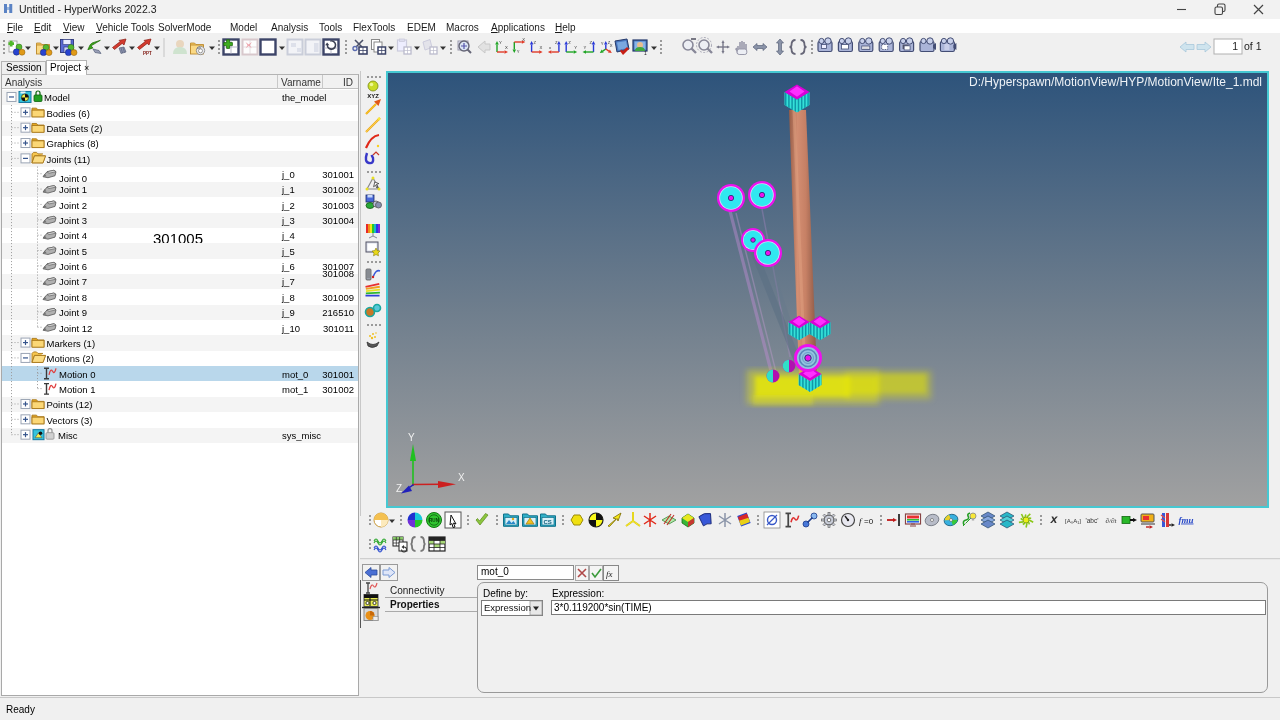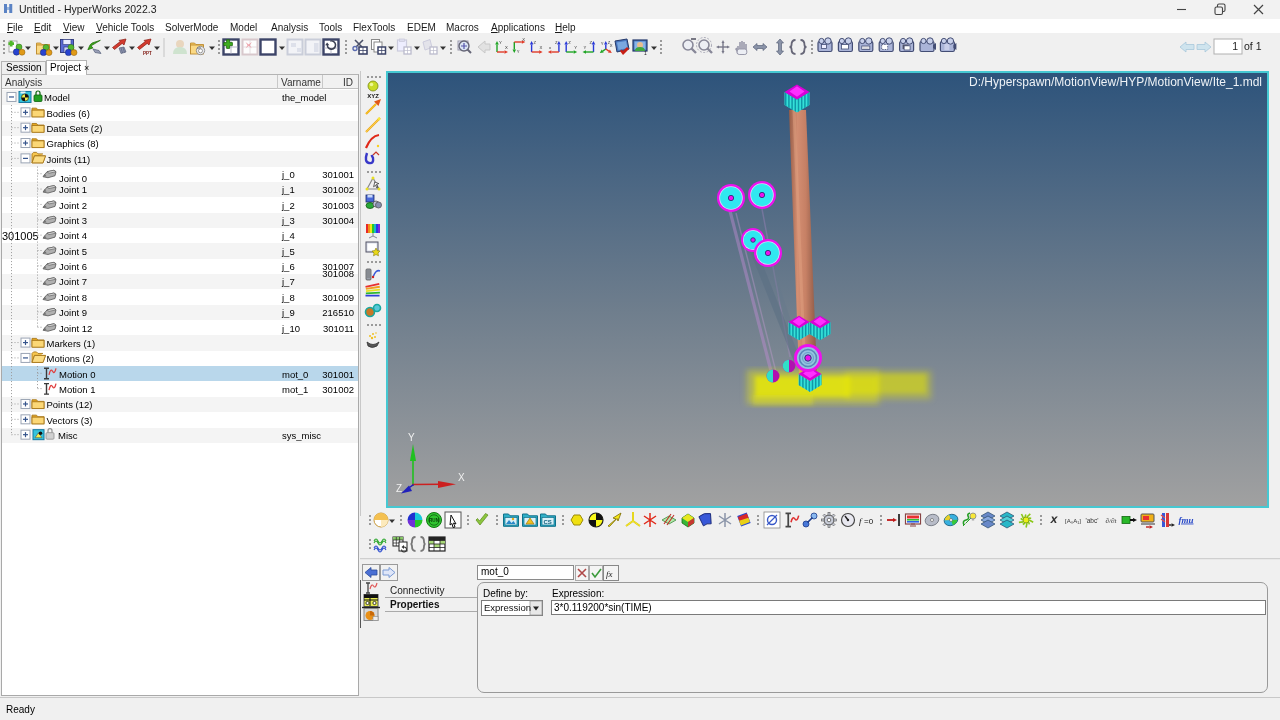--- a/index.html
+++ b/index.html
@@ -19,21 +19,21 @@
       <path d="M1217.5,7 v-1.5 a1.5,1.5 0 0 1 1.5,-1.5 h4.5 a1.5,1.5 0 0 1 1.5,1.5 v4.5 a1.5,1.5 0 0 1 -1.5,1.5 h-1"></path>
     </g>
 <path d="M1254,5 l9,9 M1263,5 l-9,9" stroke="#444" stroke-width="1.2"></path>
 </svg>
 <div class="abs" style="left:0;top:19px;width:1280px;height:14px;background:#ffffff"></div>
 <div class="abs" style="left:0;top:19px;width:1280px;height:14px">
     <span class="abs t12" style="left:7px;top:2.5px"><span style="text-decoration:underline">F</span>ile</span>
     <span class="abs t12" style="left:34px;top:2.5px"><span style="text-decoration:underline">E</span>dit</span>
     <span class="abs t12" style="left:63px;top:2.5px"><span style="text-decoration:underline">V</span>iew</span>
     <span class="abs t12" style="left:96px;top:2.5px"><span style="text-decoration:underline">V</span>ehicle Tools</span>
-    <span class="abs t12" style="left:165px;top:2.5px">SolverMode</span>
+    <span class="abs t12" style="left:158px;top:2.5px">SolverMode</span>
     <span class="abs t12" style="left:230px;top:2.5px">Model</span>
     <span class="abs t12" style="left:271px;top:2.5px">Analysis</span>
     <span class="abs t12" style="left:319px;top:2.5px">Tools</span>
     <span class="abs t12" style="left:353px;top:2.5px">FlexTools</span>
     <span class="abs t12" style="left:407px;top:2.5px">EDEM</span>
     <span class="abs t12" style="left:446px;top:2.5px">Macros</span>
     <span class="abs t12" style="left:491px;top:2.5px"><span style="text-decoration:underline">A</span>pplications</span>
     <span class="abs t12" style="left:555px;top:2.5px"><span style="text-decoration:underline">H</span>elp</span>
   </div>
 <svg class="abs" style="left:0;top:0" width="1280" height="60">
@@ -416,21 +416,21 @@
     <span class="abs t11" style="left:57px;top:109.7px;white-space:nowrap;font-size:9.5px">Joint 2</span>
     <span class="abs t11" style="left:280px;top:109.7px;font-size:9.5px">j_2</span>
     <span class="abs t11" style="left:0;top:109.7px;width:352px;text-align:right;display:block;font-size:9.5px">301003</span>
     <div class="abs" style="left:0;top:122.6px;width:356px;height:15.35px;background:#f4f4f4"></div>
     <span class="abs t11" style="left:57px;top:125.0px;white-space:nowrap;font-size:9.5px">Joint 3</span>
     <span class="abs t11" style="left:280px;top:125.0px;font-size:9.5px">j_3</span>
     <span class="abs t11" style="left:0;top:125.0px;width:352px;text-align:right;display:block;font-size:9.5px">301004</span>
     <div class="abs" style="left:0;top:137.9px;width:356px;height:15.35px;background:#ffffff"></div>
     <span class="abs t11" style="left:57px;top:140.3px;white-space:nowrap;font-size:9.5px">Joint 4</span>
     <span class="abs t11" style="left:280px;top:140.3px;font-size:9.5px">j_4</span>
-    <span class="abs t11" style="left:0;top:140.3px;width:352px;text-align:left;display:block;font-size:11px">301005</span>
+    <span class="abs t11" style="left:0;top:140.3px;width:352px;text-align:center;display:block;font-size:15px">301005</span>
     <div class="abs" style="left:0;top:153.3px;width:356px;height:15.35px;background:#f4f4f4"></div>
     <span class="abs t11" style="left:57px;top:155.7px;white-space:nowrap;font-size:9.5px">Joint 5</span>
     <span class="abs t11" style="left:280px;top:155.7px;font-size:9.5px">j_5</span>
     <div class="abs" style="left:0;top:168.6px;width:356px;height:15.35px;background:#ffffff"></div>
     <span class="abs t11" style="left:57px;top:171.0px;white-space:nowrap;font-size:9.5px">Joint 6</span>
     <span class="abs t11" style="left:280px;top:171.0px;font-size:9.5px">j_6</span>
     <span class="abs t11" style="left:0;top:171.0px;width:352px;text-align:right;display:block;font-size:9.5px">301007</span>
     <div class="abs" style="left:0;top:184.0px;width:356px;height:15.35px;background:#f4f4f4"></div>
     <span class="abs t11" style="left:57px;top:186.4px;white-space:nowrap;font-size:9.5px">Joint 7</span>
     <span class="abs t11" style="left:280px;top:186.4px;font-size:9.5px">j_7</span>

